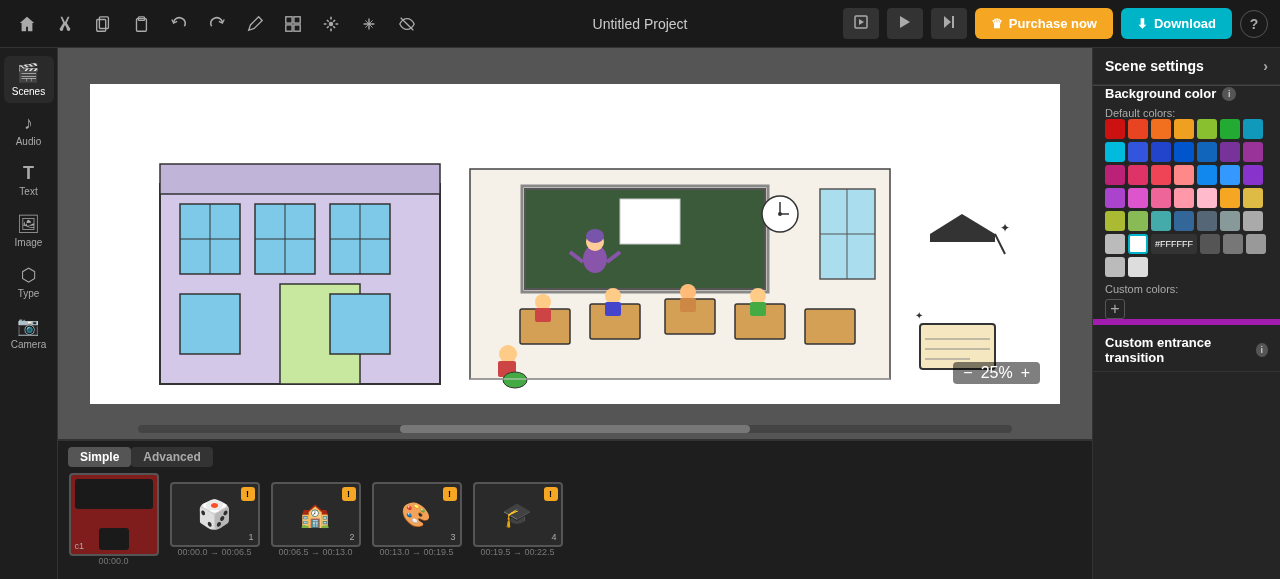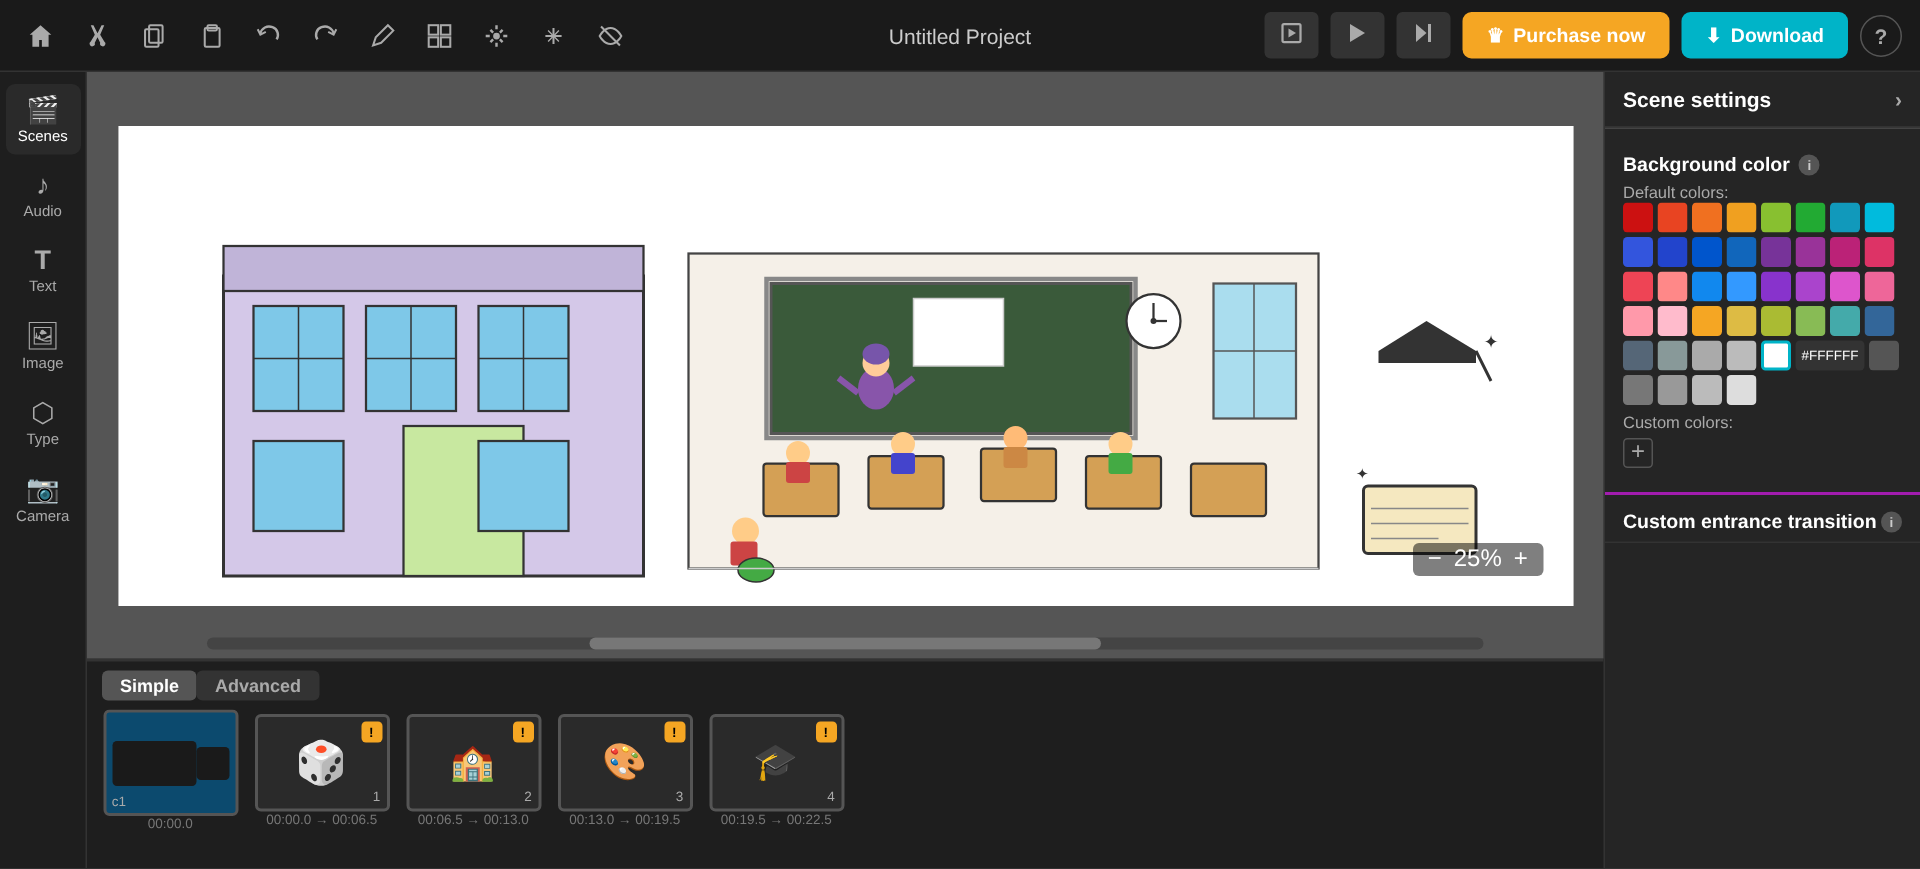--- a/index.html
+++ b/index.html
@@ -252,63 +252,64 @@
       position: absolute;
       bottom: 3px;
       right: 4px;
       font-size: 9px;
       color: #aaa;
     }
 
     
     .c1-thumb {
       width: 90px;
-      height: 71px;
-      background: #0c4a6e;
+      height: 83px;
+      background: #7f1d1d;
       border: 2px solid #555;
       border-radius: 4px;
       display: flex;
+      flex-direction: column;
       align-items: center;
       justify-content: space-between;
       padding: 4px;
       position: relative;
     }
     .c1-top {
       width: 100%;
       height: 30px;
       background: #1a1a1a;
       border-radius: 3px;
     }
     .c1-bottom {
       width: 30px;
       height: 22px;
       background: #1a1a1a;
       border-radius: 3px;
     }
 
     
     .right-panel {
-      width: 211px;
+      width: 188px;
       background: #252525;
       border-left: 1px solid #333;
       overflow-y: auto;
       font-size: 12px;
     }
     .panel-header {
       display: flex;
       align-items: center;
       justify-content: space-between;
       padding: 10px 12px;
       border-bottom: 1px solid #333;
       font-size: 14px;
       font-weight: bold;
     }
     .panel-section {
-      padding: 16px 12px;
-      border-bottom: 2px solid #a21caf;
+      padding: 0 12px;
+      border-bottom: 6px solid #a21caf;
     }
     .section-title {
       font-size: 13px;
       font-weight: bold;
       margin-bottom: 6px;
       display: flex;
       align-items: center;
       gap: 6px;
     }
     .info-icon {

